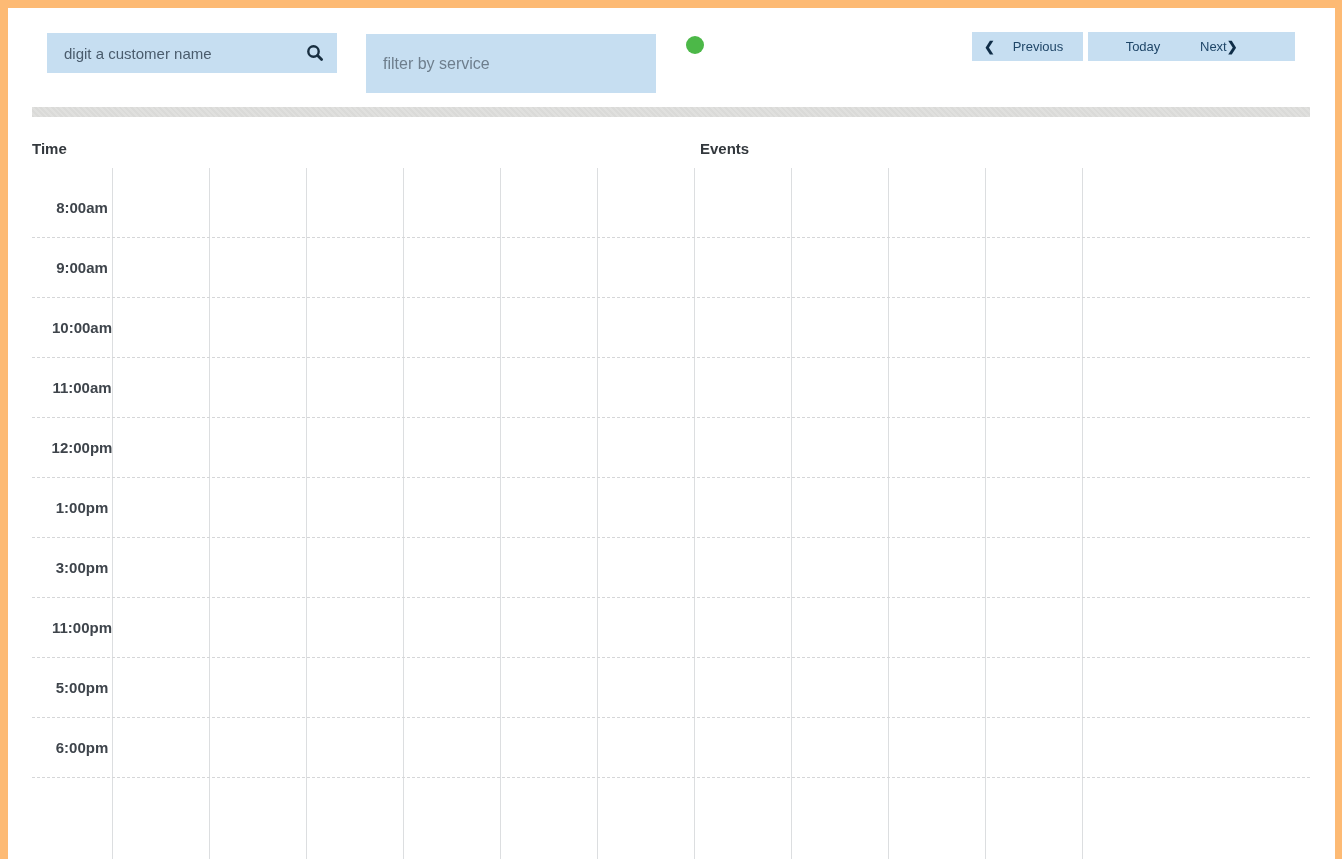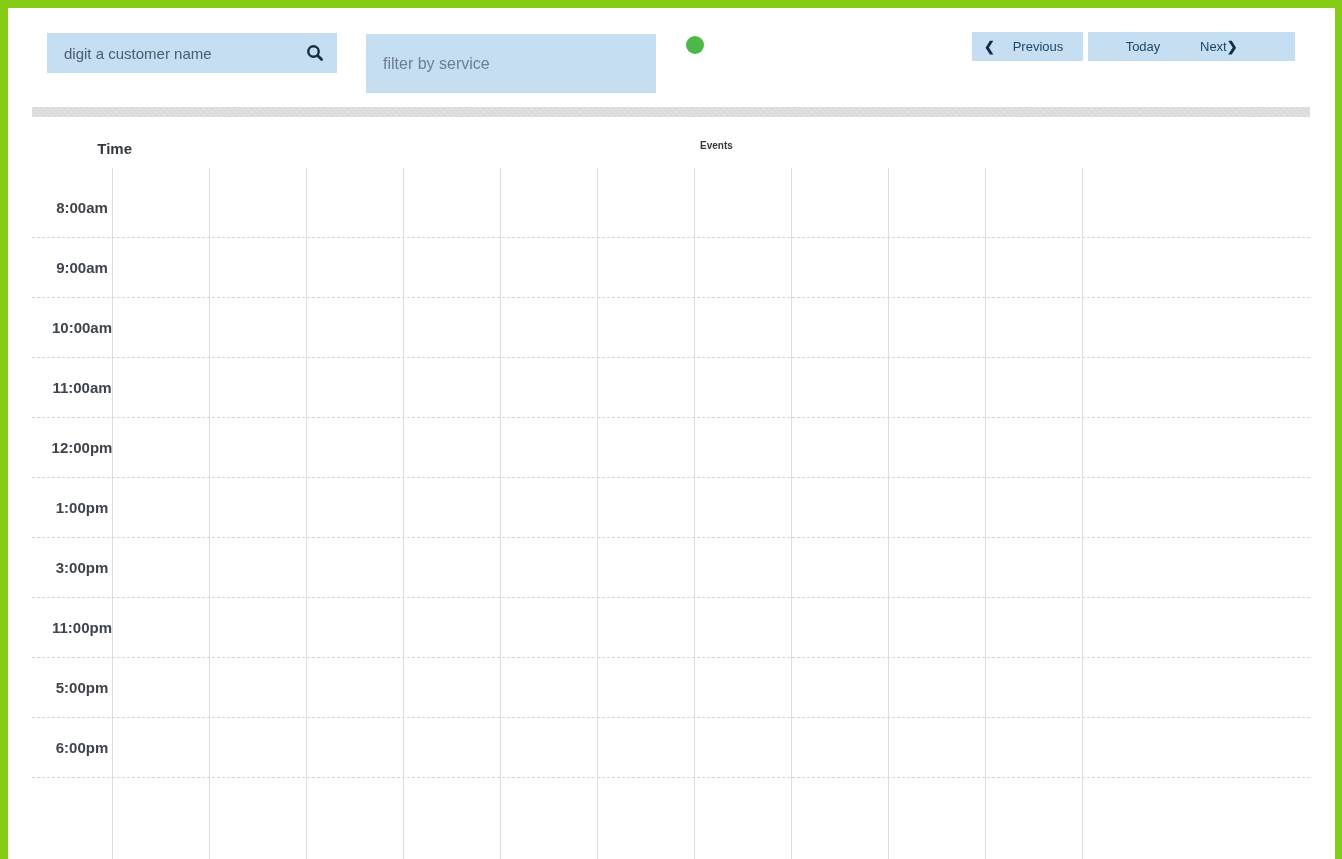--- a/index.html
+++ b/index.html
@@ -5,21 +5,21 @@
   * { margin: 0; padding: 0; box-sizing: border-box; }
   html, body { width: 1342px; height: 859px; overflow: hidden; }
   body {
     font-family: "Liberation Sans", "DejaVu Sans", sans-serif;
     background: #e8ebf2;
   }
   .page {
     position: relative;
     width: 1342px;
     height: 859px;
-    background: #84cc16;
+    background: #fdba74;
   }
   .content {
     position: absolute;
     left: 8px; top: 8px; right: 7px; bottom: 0;
     background: #ffffff;
   }
 
   
   .search-box {
     position: absolute;
@@ -96,29 +96,29 @@
     width: 1278px; height: 10px;
     background: repeating-linear-gradient(45deg, #dadad8 0 2px, #e0e0de 2px 4px);
     cursor: pointer;
   }
 
   
   .time-header {
     position: absolute;
     left: 24px; top: 132px;
     width: 100px;
-    text-align: right;
+    text-align: left;
     font-size: 15px;
     font-weight: bold;
     color: #33383d;
   }
   .events-header {
     position: absolute;
     left: 692px; top: 132px;
-    font-size: 10px;
+    font-size: 15px;
     font-weight: bold;
     color: #33383d;
   }
 
   
   .grid {
     position: absolute;
     left: 24px; top: 160px;
     width: 1278px; bottom: 0;
   }

